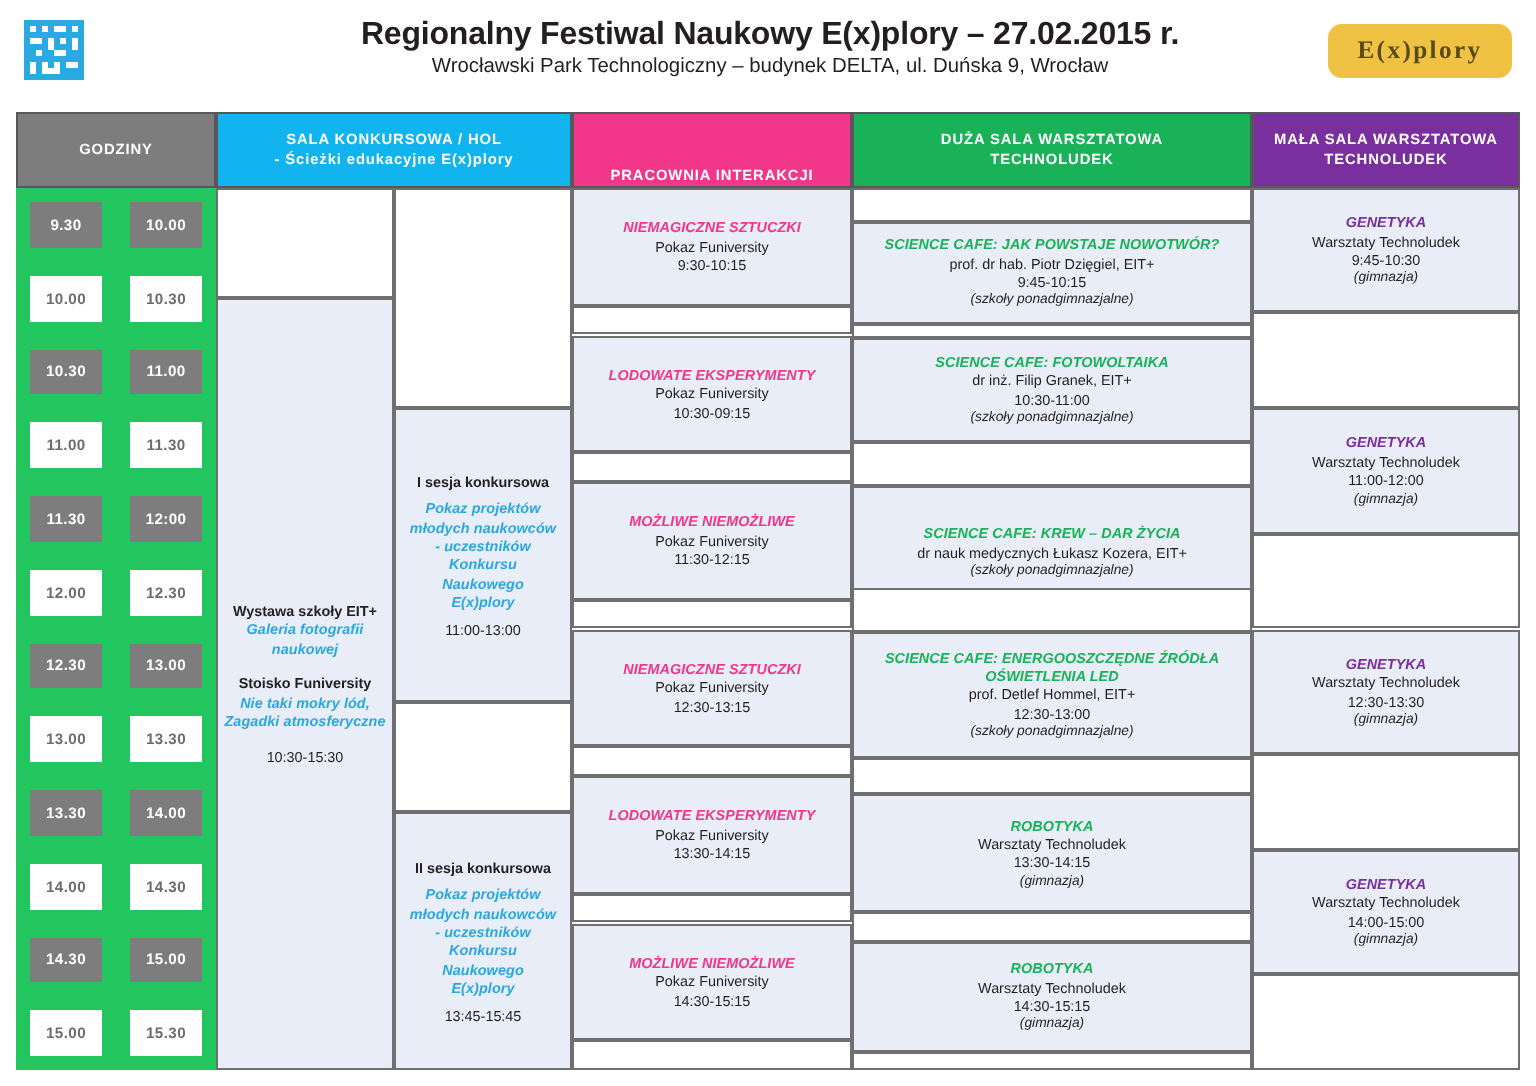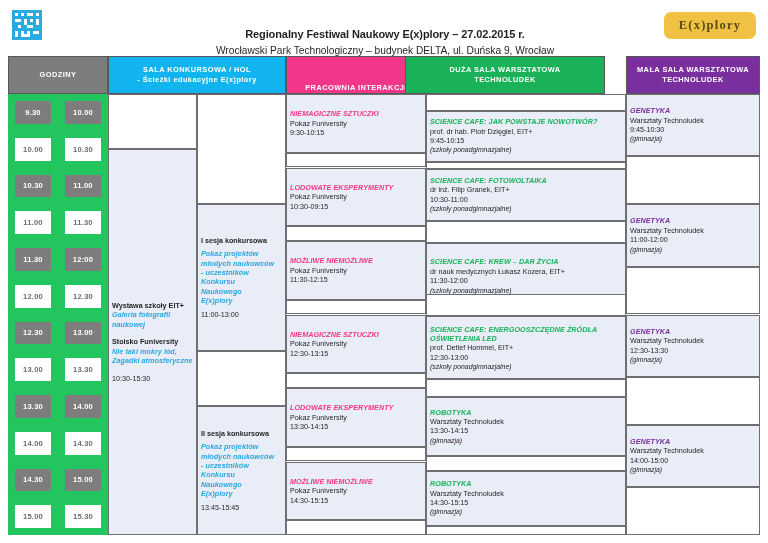--- a/index.html
+++ b/index.html
@@ -11,57 +11,57 @@
   }
   #page{position:relative;width:768px;height:543px;overflow:hidden;background:#fff;}
 
   
   .hdr{position:absolute;left:0;top:0;width:768px;height:52px;}
   .logo-left{position:absolute;left:12px;top:10px;display:flex;align-items:center;gap:6px;}
   .logo-mark{width:30px;height:30px;flex:0 0 30px;}
   .logo-words{display:flex;flex-direction:column;justify-content:center;
     font-size:7.4px;line-height:8.6px;letter-spacing:.3px;color:#3c3c3b;font-weight:600;}
   .title-block{position:absolute;left:170px;top:10px;width:430px;text-align:center;}
-  .title-1{font-size:11px;font-weight:bold;color:#231f20;letter-spacing:-.1px;line-height:15px;margin-top:17px;}
+  .title-1{font-size:16px;font-weight:bold;color:#231f20;letter-spacing:-.1px;line-height:15px;}
   .title-2{font-size:10.2px;color:#231f20;line-height:15px;margin-top:1px;}
   .logo-right{position:absolute;right:12px;top:12px;width:92px;height:27px;
     background:#f0c244;border-radius:7px;display:flex;align-items:center;justify-content:center;}
   .logo-right span{font-family:"Liberation Serif","DejaVu Serif",serif;font-size:12.6px;
     font-weight:bold;color:#5a4a17;letter-spacing:1.2px;}
 
   
   .grid{position:absolute;left:8px;top:56px;width:752px;height:479px;}
 
   
   .colhead{position:absolute;top:0;height:38px;box-sizing:border-box;
     border:1px solid #58585a;display:flex;align-items:center;justify-content:center;
     text-align:center;color:#ffffff;font-size:7.4px;font-weight:bold;letter-spacing:.45px;
     line-height:9.6px;padding:0 4px;}
   .ch-time{left:0;width:100px;background:#7d7d7d;}
   .ch-sala{left:100px;width:178px;background:#12b4ef;}
   .ch-prac{left:278px;width:140px;background:#f2368a;align-items:flex-end;}
-  .ch-duza{left:397px;width:200px;background:#19b259;}
+  .ch-duza{left:418px;width:200px;background:#19b259;}
   .ch-mala{left:618px;width:134px;background:#7a2f9e;}
 
   
   .body-area{position:absolute;left:0;top:38px;width:752px;height:441px;}
 
   
   .tcell{position:absolute;box-sizing:border-box;border:7px solid #22c55e;
     display:flex;align-items:center;justify-content:center;
     font-size:7.6px;font-weight:bold;letter-spacing:.2px;}
   .tcell.on{background:#7d7d7d;color:#ffffff;}
   .tcell.off{background:#ffffff;color:#6d6d6d;}
 
   
   .cell{position:absolute;box-sizing:border-box;border:1px solid #6f6f71;background:#ffffff;}
   .cell.ev{background:#e8edf7;}
   .cell .inner{
     position:absolute;left:0;right:0;top:50%;transform:translateY(-50%);
-    text-align:left;padding:0 3px;box-sizing:border-box;}
+    text-align:center;padding:0 3px;box-sizing:border-box;}
   .ttl{font-size:7.2px;font-weight:bold;font-style:italic;line-height:9.4px;letter-spacing:.05px;}
   .ttl.blue{color:#2aa7e0;}
   .ttl.pink{color:#f2368a;}
   .ttl.green{color:#19b259;}
   .ttl.purple{color:#7a2f9e;}
   .sub{font-size:7.2px;color:#231f20;line-height:9.4px;}
   .sub.b{font-weight:bold;}
   .note{font-size:6.9px;font-style:italic;color:#231f20;line-height:9.2px;}
   .tm{font-size:7.2px;color:#231f20;line-height:9.4px;}
   .gap{height:4px;}
@@ -256,21 +256,20 @@
             <div class="sub">dr inż. Filip Granek, EIT+</div>
             <div class="tm">10:30-11:00</div>
             <div class="note">(szkoły ponadgimnazjalne)</div>
           </div>
         </div>
         <div class="cell" style="left: 418px; width: 200px; top: 126.787px; height: 22.05px;"></div>
         <div class="cell ev" style="left: 418px; width: 200px; top: 148.838px; height: 67px;">
           <div class="inner">
             <div class="ttl green">SCIENCE CAFE: KREW – DAR ŻYCIA</div>
             <div class="sub">dr nauk medycznych Łukasz Kozera, EIT+</div>
-            <div class="tm">11:30-12:00</div>
             <div class="note">(szkoły ponadgimnazjalne)</div>
           </div>
         </div>
         <div class="cell" style="left: 418px; width: 200px; top: 200.287px; height: 22.05px;"></div>
         <div class="cell ev" style="left: 418px; width: 200px; top: 222.338px; height: 62.475px;">
           <div class="inner">
             <div class="ttl green">SCIENCE CAFE: ENERGOOSZCZĘDNE ŹRÓDŁA OŚWIETLENIA LED</div>
             <div class="sub">prof. Detlef Hommel, EIT+</div>
             <div class="tm">12:30-13:00</div>
             <div class="note">(szkoły ponadgimnazjalne)</div>

